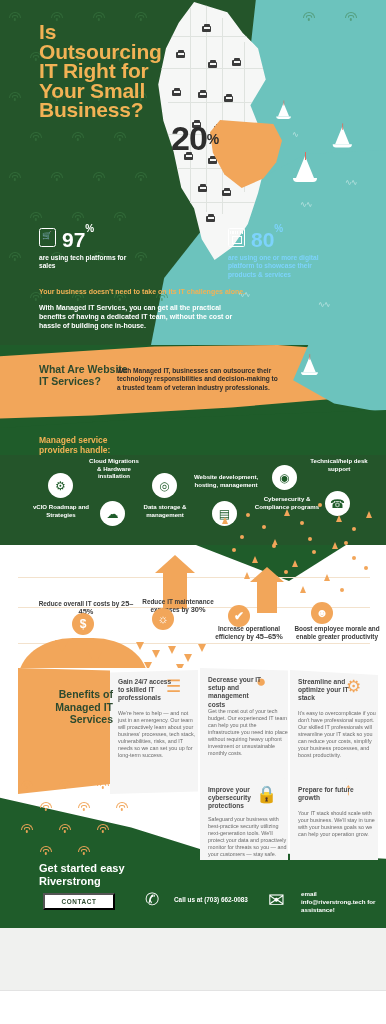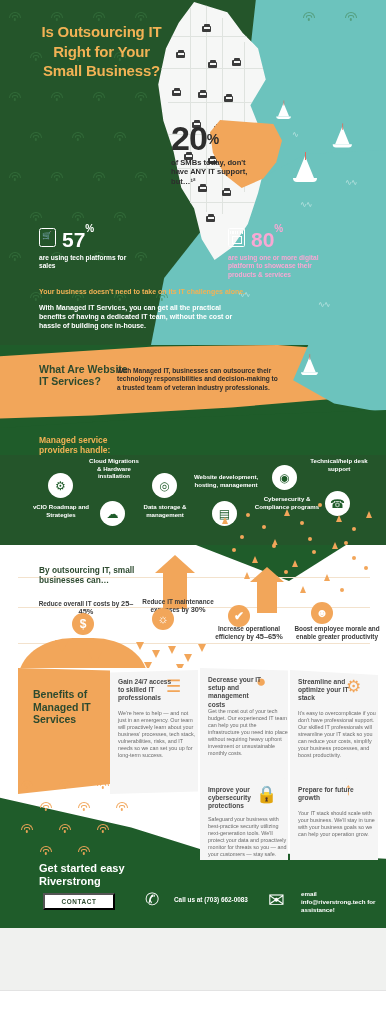--- a/index.html
+++ b/index.html
@@ -47,21 +47,21 @@
   .pin u{ position:absolute; left:1.5px; top:3.4px; width:6px; height:1.6px; background:#f6f7f6; display:block; }
 
   .orange-county{
     position:absolute; left:210px; top:120px; width:72px; height:68px;
     background:#f2a65a;
     clip-path: polygon(14% 0%, 88% 6%, 100% 30%, 92% 62%, 74% 86%, 44% 100%, 20% 80%, 4% 48%, 0% 18%);
   }
 
   .hero-title{
     position:absolute; left:39px; top:22px; width:125px;
-    color:#f2b255; font-size:15px; line-height:19.5px; font-weight:bold; letter-spacing:-.2px;text-align:center;
+    color:#f2b255; font-size:21px; line-height:19.5px; font-weight:bold; letter-spacing:-.2px;
   }
   .hero-sub{
     position:absolute; left:39px; top:88px; width:120px;
     color:#ffffff; font-size:8px; line-height:10.4px; font-weight:bold;
   }
   .hero-note{
     position:absolute; left:39px; top:137px; width:115px;
     color:#f2b255; font-size:7.3px; line-height:9px; font-weight:bold;
   }
 
@@ -77,21 +77,21 @@
 
   .wave{ position:absolute; color:#ffffff; opacity:.55; font-size:8px; letter-spacing:-1px; }
 
   
   .stats{ position:absolute; left:0; top:225px; width:386px; height:62px; }
   .stat{ position:absolute; top:0; }
   .stat .row{ display:flex; align-items:center; gap:6px; }
   .stat .num{ color:#ffffff; font-size:21px; font-weight:bold; line-height:21px; }
   .stat .num sup{ font-size:10px; top:-7px; position:relative; }
   .stat .cap{ margin-top:4px; color:#ffffff; font-size:6.6px; line-height:8.4px; font-weight:bold; width:92px; }
-  .stat.s3 .num, .stat.s3 .cap { color:#f9a8d4; }
+  .stat.s3 .num, .stat.s3 .cap { color:#7dd3fc; }
   .ico{ width:17px;height:19px; position:relative; }
   .ico.phone{ border:1.6px solid #fff; border-radius:2.5px; }
   .ico.phone:after{ content:"\1F6D2"; position:absolute; left:2px; top:2px; font-size:8px; color:#fff; }
   .ico.globe{ width:17px;height:17px; border-radius:50%; border:2px solid #fff; }
   .ico.globe:before{ content:""; position:absolute; left:7px; top:-1px; width:1.6px; height:19px; background:#fff; }
   .ico.globe:after{ content:""; position:absolute; left:-1px; top:7px; width:19px; height:1.6px; background:#fff; }
   .ico.store{ border:1.6px solid #fff; border-radius:1.5px; }
   .ico.store:before{ content:""; position:absolute; left:1px; top:2px; right:1px; height:3px; background:repeating-linear-gradient(90deg,#fff 0 1.2px,transparent 1.2px 2.4px); }
   .ico.store:after{ content:""; position:absolute; left:3px; bottom:2px; width:8px; height:6px; border:1.3px solid #fff; }
 
@@ -136,21 +136,21 @@
            display:flex; align-items:center; justify-content:center; color:#fff; font-size:12px; font-weight:bold; }
   .big-up{ position:absolute; background:#f2a65a; }
   .down-arrow{ position:absolute; }
   .orange-hill{ position:absolute; left:18px; bottom:0; width:130px; height:42px; background:#f2a65a;
                 border-radius:60px 60px 0 0 / 46px 46px 0 0; }
 
   
   .benefits{ position:absolute; left:0; top:668px; width:386px; height:200px; background:#ffffff; overflow:hidden; }
   .ben-orange{ position:absolute; left:18px; top:0; width:92px; height:126px; background:#f2a65a;
                clip-path: polygon(0% 0%, 100% 2%, 100% 92%, 0% 100%); }
-  .ben-title{ position:absolute; left:33px; top:688px; width:80px; color:#2d4a2f; font-size:10.5px; line-height:12.5px; font-weight:bold; }
+  .ben-title{ position:absolute; left:33px; top:688px; width:80px; color:#2d4a2f; font-size:10.5px; line-height:12.5px; font-weight:bold;text-align:right; }
   .card{ position:absolute; background:#f5f5f5; }
   .card .ch{ position:absolute; color:#4a4a4a; font-size:6.6px; line-height:8.2px; font-weight:bold; width:58px; }
   .card .cb{ position:absolute; color:#6b6b6b; font-size:5.4px; line-height:7px; width:80px; }
   .card-ico{ position:absolute; color:#f2a65a; font-size:17px; }
   .ben-green{ position:absolute; left:0; top:790px; width:386px; height:78px; background:#1f5c2a;
               clip-path: polygon(0% 10%, 34% 48%, 52% 76%, 100% 88%, 100% 100%, 0% 100%); }
   .wifi-o i{ border-color:#f2a65a !important; }
   .wifi-o i.d{ background:#f2a65a !important; }
 
   
@@ -429,21 +429,20 @@
           <b></b>
           <u></u>
         </div>
       </div>
     <div class="orange-county"></div>
 
     <h1 class="hero-title">Is Outsourcing IT Right for Your Small Business?</h1>
 
     <div class="big-pct">
       <span class="num">20</span><span class="sign">%</span>
-      <span class="cap">of SMBs today, don't have ANY IT support, but…¹²</span>
     </div>
 
     <div class="sailboat" style="left:296px; top:156px;">
       <div class="mast"></div>
         <div class="sail"></div>
         <div class="hull"></div>
     </div>
     <div class="sailboat" style="left:333px; top:124px; transform:scale(.8);">
       <div class="mast"></div>
         <div class="sail"></div>
@@ -457,21 +456,21 @@
     <div class="wave" style="left:300px;top:200px;">∿∿</div>
     <div class="wave" style="left:345px;top:178px;">∿∿</div>
     <div class="wave" style="left:292px;top:130px;">∿</div>
     <div class="wave" style="left:238px;top:290px;">∿∿</div>
     <div class="wave" style="left:318px;top:300px;">∿∿</div>
 
     <div class="stats">
       <div class="stat s1" style="left:39px;">
         <div class="row">
           <span class="ico phone"></span>
-          <span class="num"><span>57</span><sup>%</sup></span>
+          <span class="num"><span>97</span><sup>%</sup></span>
         </div>
         <div class="cap">are using tech platforms for sales</div>
       </div>
       <div class="stat s3" style="left:228px;">
         <div class="row">
           <span class="ico store"></span>
           <span class="num"><span>80</span><sup>%</sup></span>
         </div>
         <div class="cap">are using one or more digital platform to showcase their products &amp; services</div>
       </div>
@@ -540,21 +539,20 @@
     <div class="grid-line" style="left:18px; top:62px; width:352px;"></div>
     <div class="grid-line" style="left:18px; top:98px; width:352px;"></div>
     <div class="orange-hill"></div>
 
     <div class="big-up" style="left:163px; top:24px; width:24px; height:40px;"></div>
     <div class="big-up" style="left:155px; top:10px; width:40px; height:18px; clip-path:polygon(50% 0%,100% 100%,0% 100%);"></div>
     <div class="big-up" style="left:257px; top:34px; width:20px; height:34px;"></div>
     <div class="big-up" style="left:250px; top:22px; width:34px; height:15px; clip-path:polygon(50% 0%,100% 100%,0% 100%);"></div>
   </section>
 
-  <h3 class="res-h">By outsourcing IT, small businesses can…</h3>
 
   <div class="res-item" style="left:38px; top:600px; width:96px;">
     <span>Reduce overall IT costs by </span><b>25–45</b><b>%</b>
   </div>
   <div class="bubble" style="left:72px; top:613px;">$</div>
   <div class="down-arrow" style="left:55px;top:640px;width:0;height:0;border-left:7px solid transparent;border-right:7px solid transparent;border-top:12px solid #f2a65a;"></div>
   <div class="down-arrow" style="left:88px;top:652px;width:0;height:0;border-left:7px solid transparent;border-right:7px solid transparent;border-top:12px solid #f2a65a;"></div>
 
   <div class="res-item" style="left:128px; top:598px; width:100px;">
     <span>Reduce IT maintenance expenses by </span><b>30</b><b>%</b>

